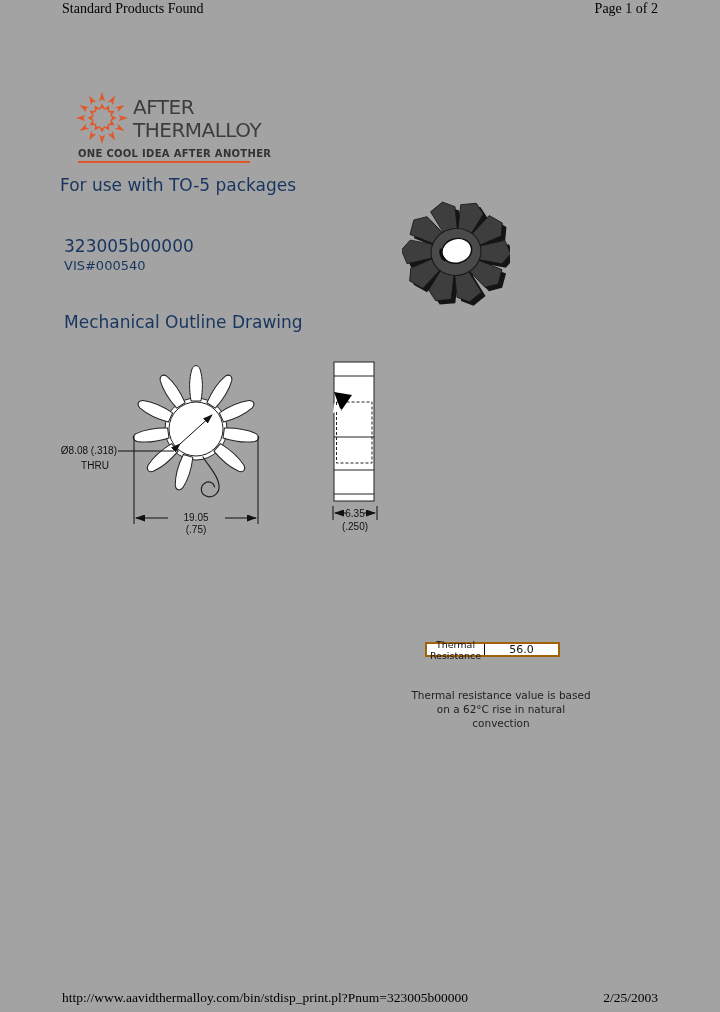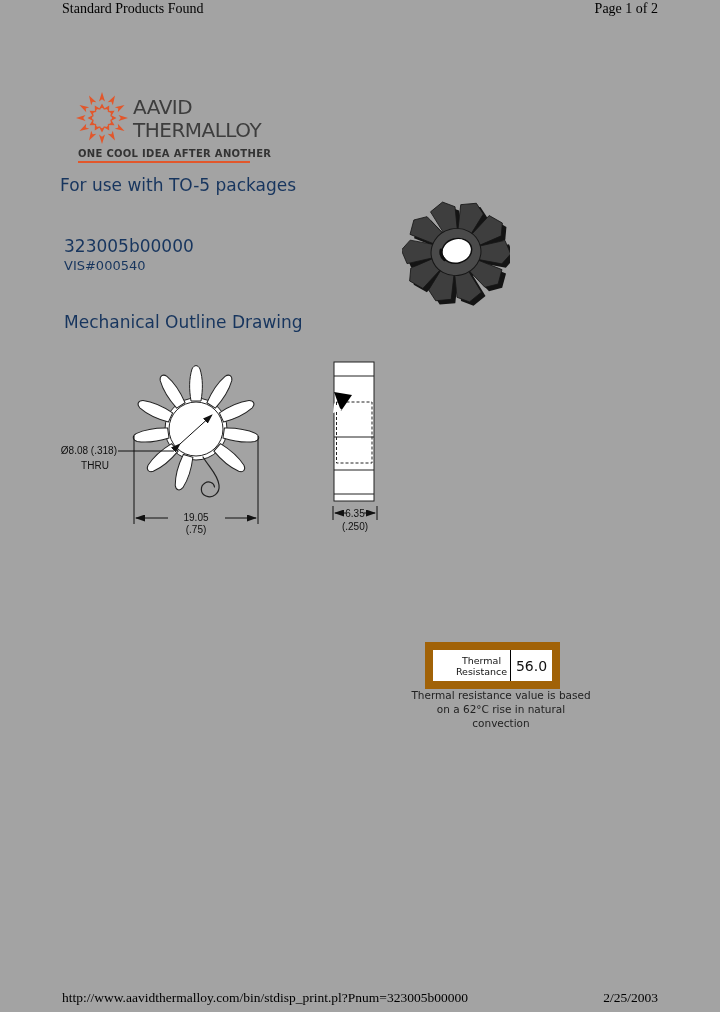--- a/index.html
+++ b/index.html
@@ -21,26 +21,26 @@
   .navy{color:#17355e;font-family:"DejaVu Sans",sans-serif;}
   .headline{position:absolute;left:60px;top:175px;font-size:17px;}
   .part-number{position:absolute;left:64px;top:236px;font-size:17px;}
   .vis-number{position:absolute;left:64px;top:258px;font-size:13px;}
   .section-title{position:absolute;left:64px;top:312px;font-size:17px;}
 
   .photo{position:absolute;left:402px;top:192px;}
   .outline-drawing{position:absolute;left:55px;top:355px;}
   .outline-drawing .dim{font-family:"Liberation Sans",sans-serif;font-size:10px;fill:#111;}
 
-  .thermal-table{position:absolute;left:425px;top:642px;width:135px;height:47px;
-                 border:8px solid #a16207;display:flex;box-sizing:border-box;background:#fff;padding-left:20px;}
+  .thermal-table{position:absolute;left:425px;top:642px;width:135px;height:15px;
+                 border:2px solid #a16207;display:flex;box-sizing:border-box;background:#fff;}
   .tt-label{width:57px;border-right:1px solid #000;display:flex;align-items:center;justify-content:center;
             text-align:center;font-family:"DejaVu Sans",sans-serif;font-size:9.5px;line-height:11px;color:#111;}
   .tt-value{flex:1;display:flex;align-items:center;justify-content:center;
-            font-family:"DejaVu Sans",sans-serif;font-size:14px;color:#111;}
+            font-family:"DejaVu Sans",sans-serif;font-size:11px;color:#111;}
   .thermal-note{position:absolute;left:403px;top:688px;width:180px;text-align:center;
                 font-family:"DejaVu Sans",sans-serif;font-size:10.5px;line-height:14px;color:#222;margin-left:8px;}
 </style>
 </head>
 <body>
 
 <div class="page">
 
   <div class="serif hdr-left">Standard Products Found</div>
   <div class="serif hdr-right">Page 1 of 2</div>
@@ -61,21 +61,21 @@
         <use href="#ray" transform="rotate(150)"></use>
       <use href="#ray" transform="rotate(180)"></use>
         <use href="#ray" transform="rotate(210)"></use>
       <use href="#ray" transform="rotate(240)"></use>
         <use href="#ray" transform="rotate(270)"></use>
       <use href="#ray" transform="rotate(300)"></use>
         <use href="#ray" transform="rotate(330)"></use>
     </g>
   </svg>
   <div class="logo-text">
-    <div>AAVID</div>
+    <div>AFTER</div>
     <div>THERMALLOY</div>
   </div>
   <div class="tagline">ONE COOL IDEA AFTER ANOTHER</div>
   <div class="tagline-rule"></div>
 
   <div class="navy headline">For use with TO-5 packages</div>
   <div class="navy part-number">323005b00000</div>
   <div class="navy vis-number">VIS#000540</div>
 
   <svg class="photo" width="108" height="118" viewBox="0 0 108 118">

